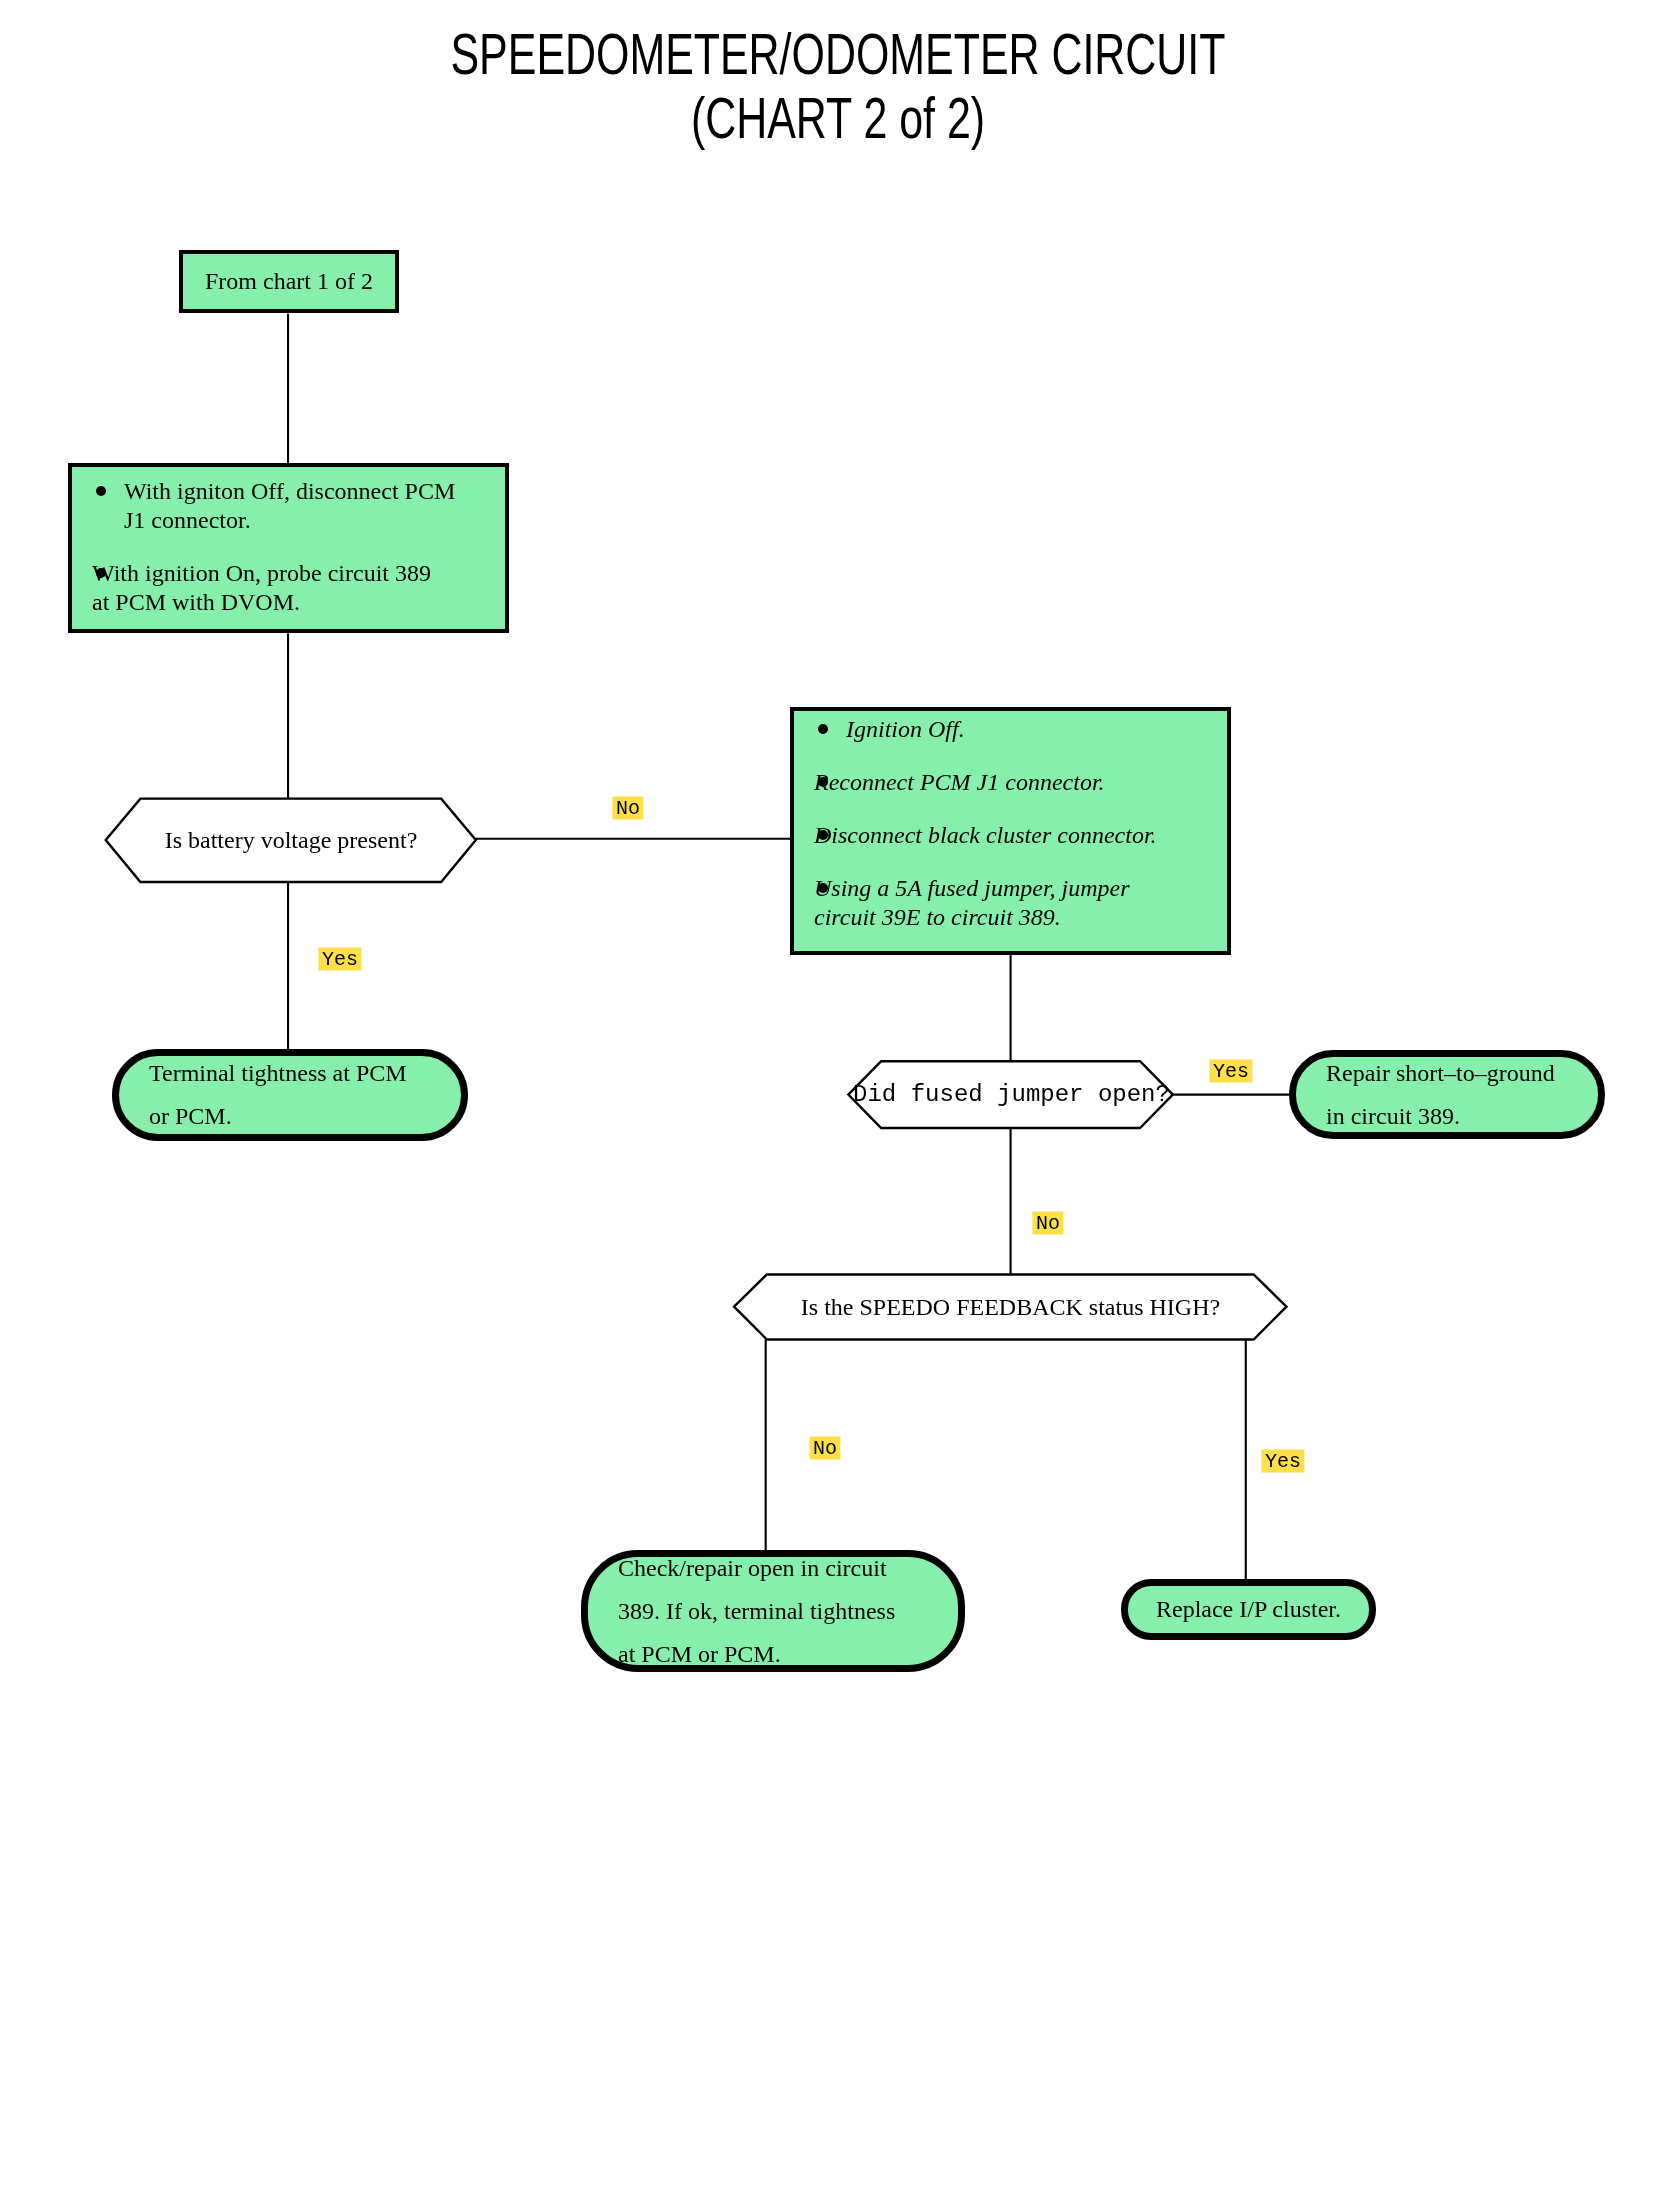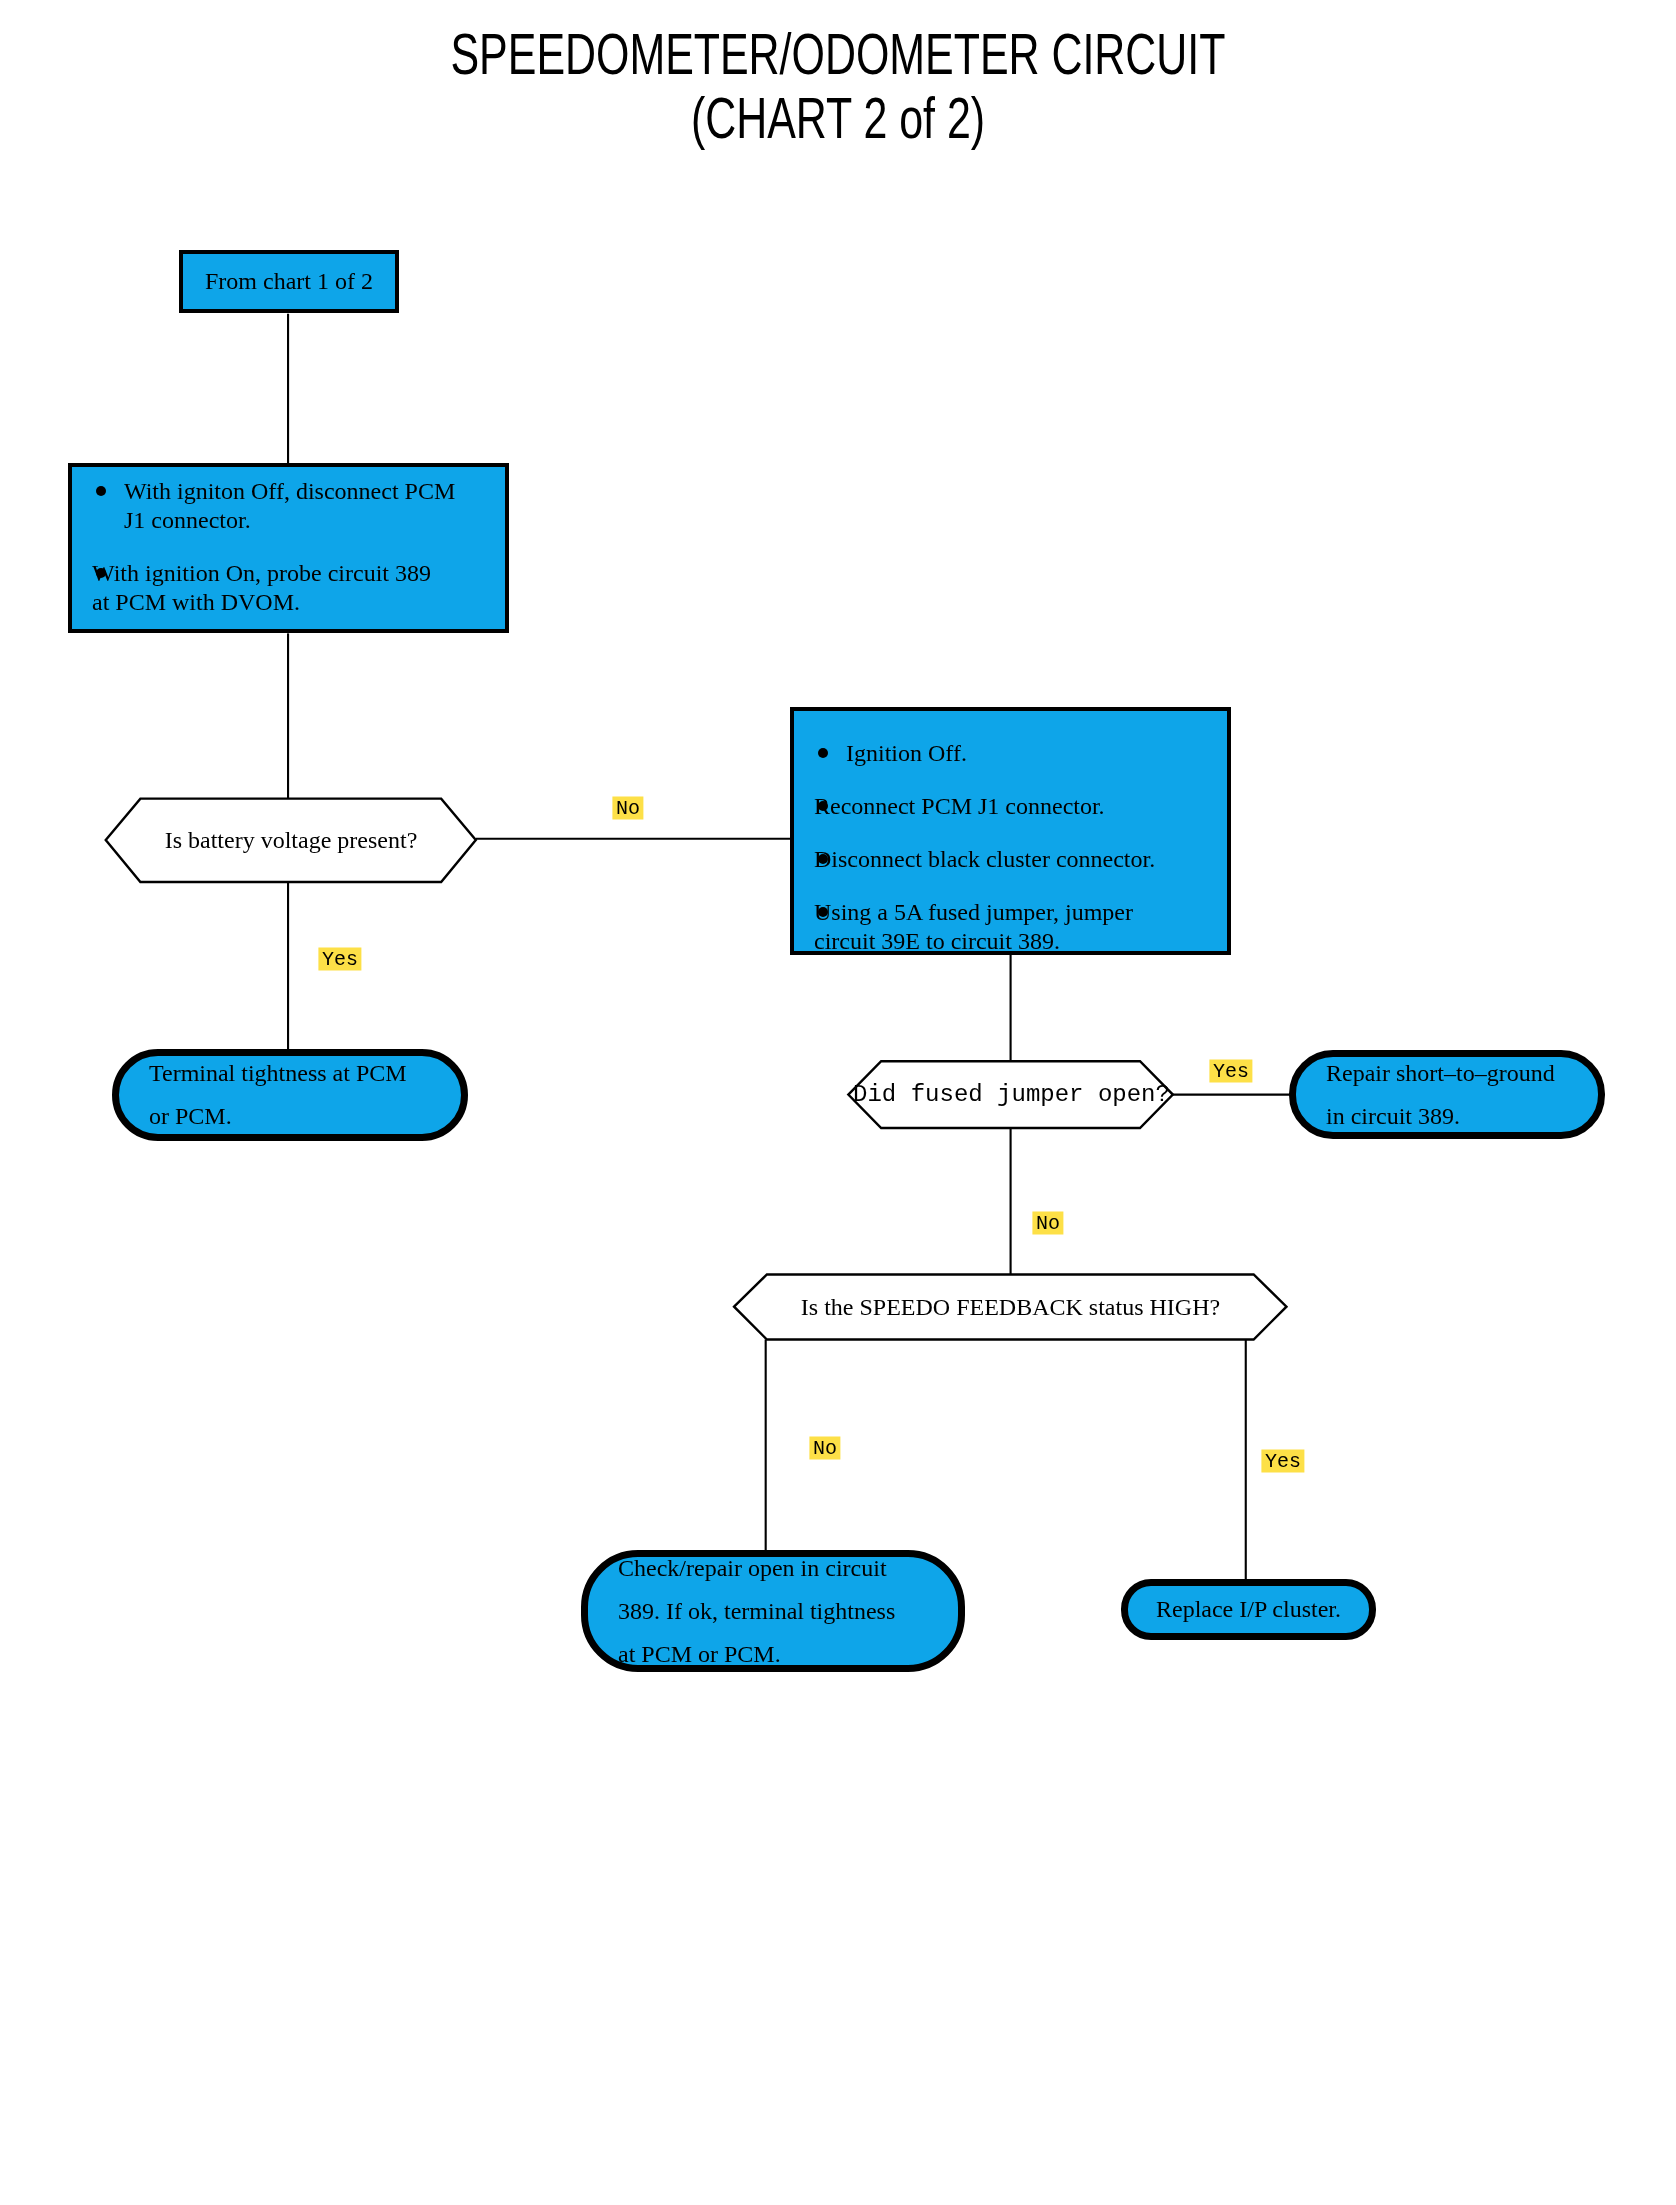--- a/index.html
+++ b/index.html
@@ -20,21 +20,21 @@
     text-align: center;
     font-family: "Liberation Sans", sans-serif;
     font-size: 58px;
     line-height: 64px;
     letter-spacing: 0px;
     transform: scaleX(0.74);
     transform-origin: 50% 0;
     white-space: nowrap;
   }
   svg.wires { position: absolute; left: 0; top: 0; }
-  .node { position: absolute; box-sizing: border-box; background: #0ea5e9; }
+  .node { position: absolute; box-sizing: border-box; background: #86efac; }
   .rect { border: 4.3px solid #000000; }
   .term {
     border: 7.3px solid #000000;
     display: flex;
     flex-direction: column;
     justify-content: center;
   }
   .start-box {
     display: flex;
     align-items: center;
@@ -42,21 +42,21 @@
     font-size: 24px;
   }
   .bullets {
     list-style: none;
     margin: 0;
     padding: 0 16px 0 0;
     font-size: 24px;
     line-height: 29px;
   }
   .bullets.pad-a { margin-top: 9.7px; }
-  .bullets.pad-b { margin-top: 28px; }
+  .bullets.pad-b { margin-top: 4px; font-style: italic; }
   .bullets li { position: relative; padding-left: 52px; white-space: pre-line; }
   .bullets li + li { margin-top: 24px; padding-left: 20px; }
   .bullets li::before {
     content: "";
     position: absolute;
     left: 24px;
     top: 9px;
     width: 10.3px;
     height: 10.3px;
     border-radius: 50%;

